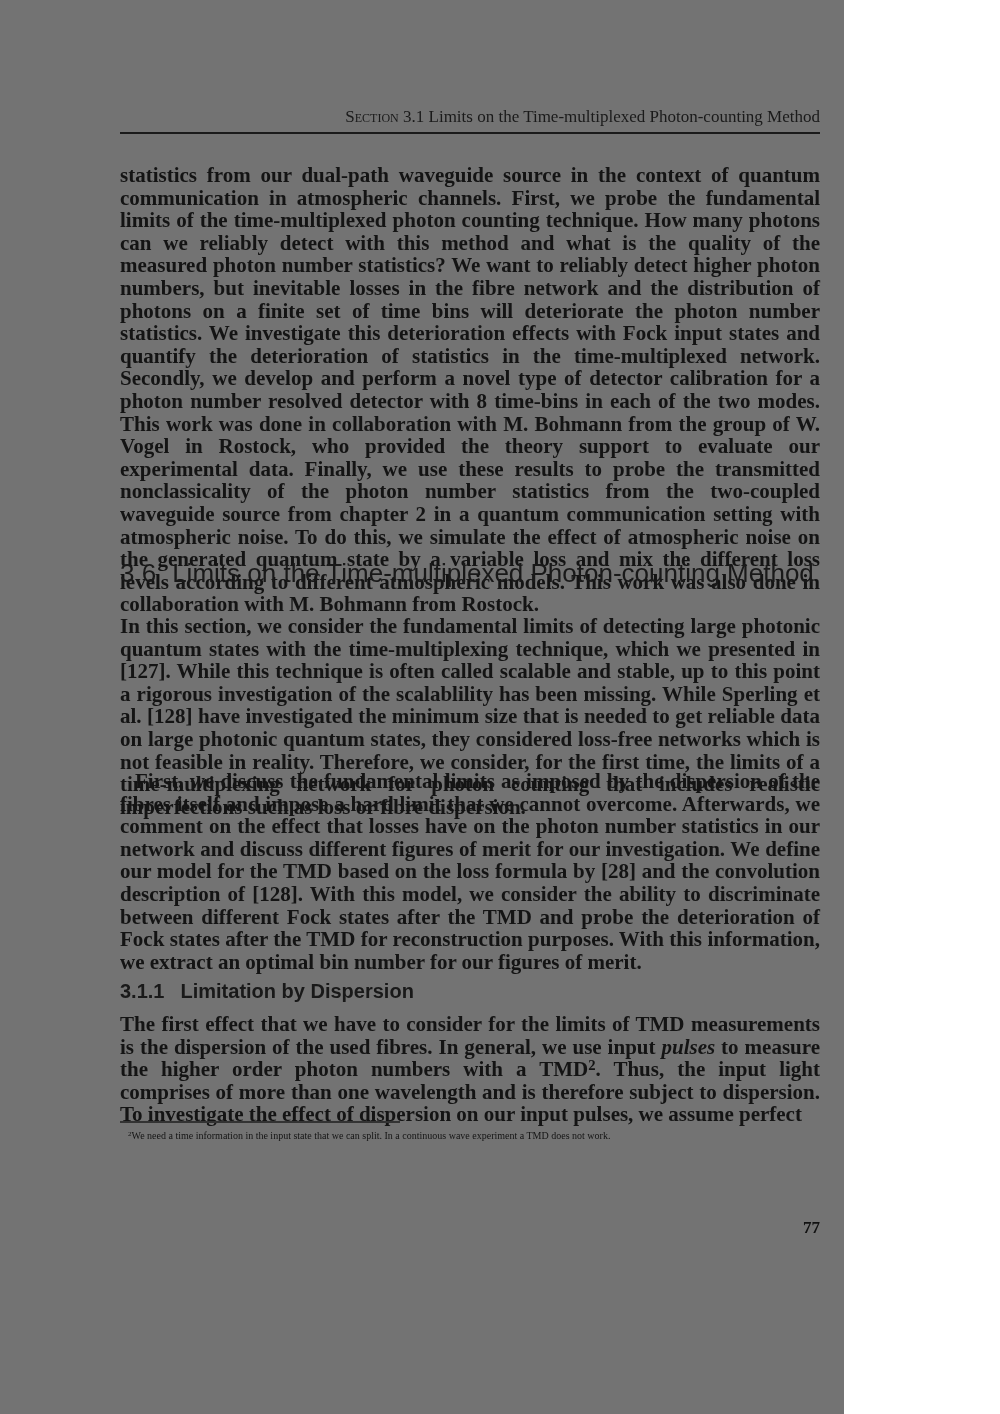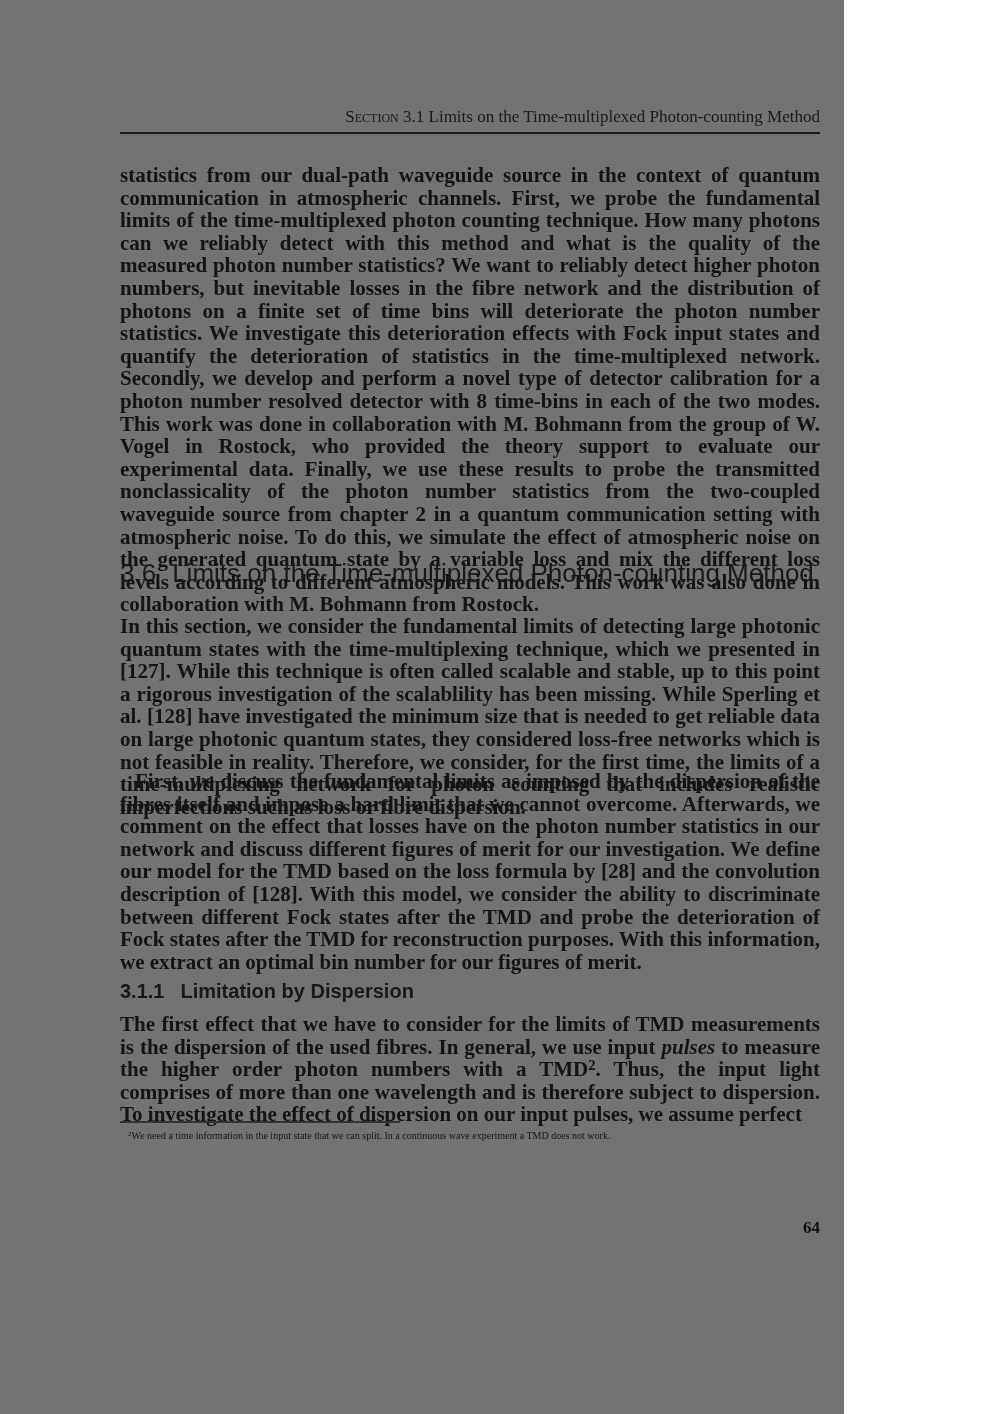--- a/index.html
+++ b/index.html
@@ -135,15 +135,15 @@
   <h2 class="subsection-heading">
     <span class="heading-number">3.1.1</span><span>Limitation by Dispersion</span>
   </h2>
 
   <p class="body-par par-4"><span>The first effect that we have to consider for the limits of TMD measurements is the dispersion of the used fibres.  In general, we use input </span><span class="emph">pulses</span><span> to measure the higher order photon numbers with a TMD</span><sup class="fn-mark">2</sup><span>.  Thus, the input light comprises of more than one wavelength and is therefore subject to dispersion.  To investigate the effect of dispersion on our input pulses, we assume perfect</span></p>
 
   <div class="col footnote-rule"></div>
 
   <div class="col footnote"><sup class="fn-mark">2</sup><span>We need a time information in the input state that we can split. In a continuous wave experiment a TMD does not work.</span></div>
 
-  <div class="page-number">64</div>
+  <div class="page-number">77</div>
 
 </div>
 
 </body></html>

